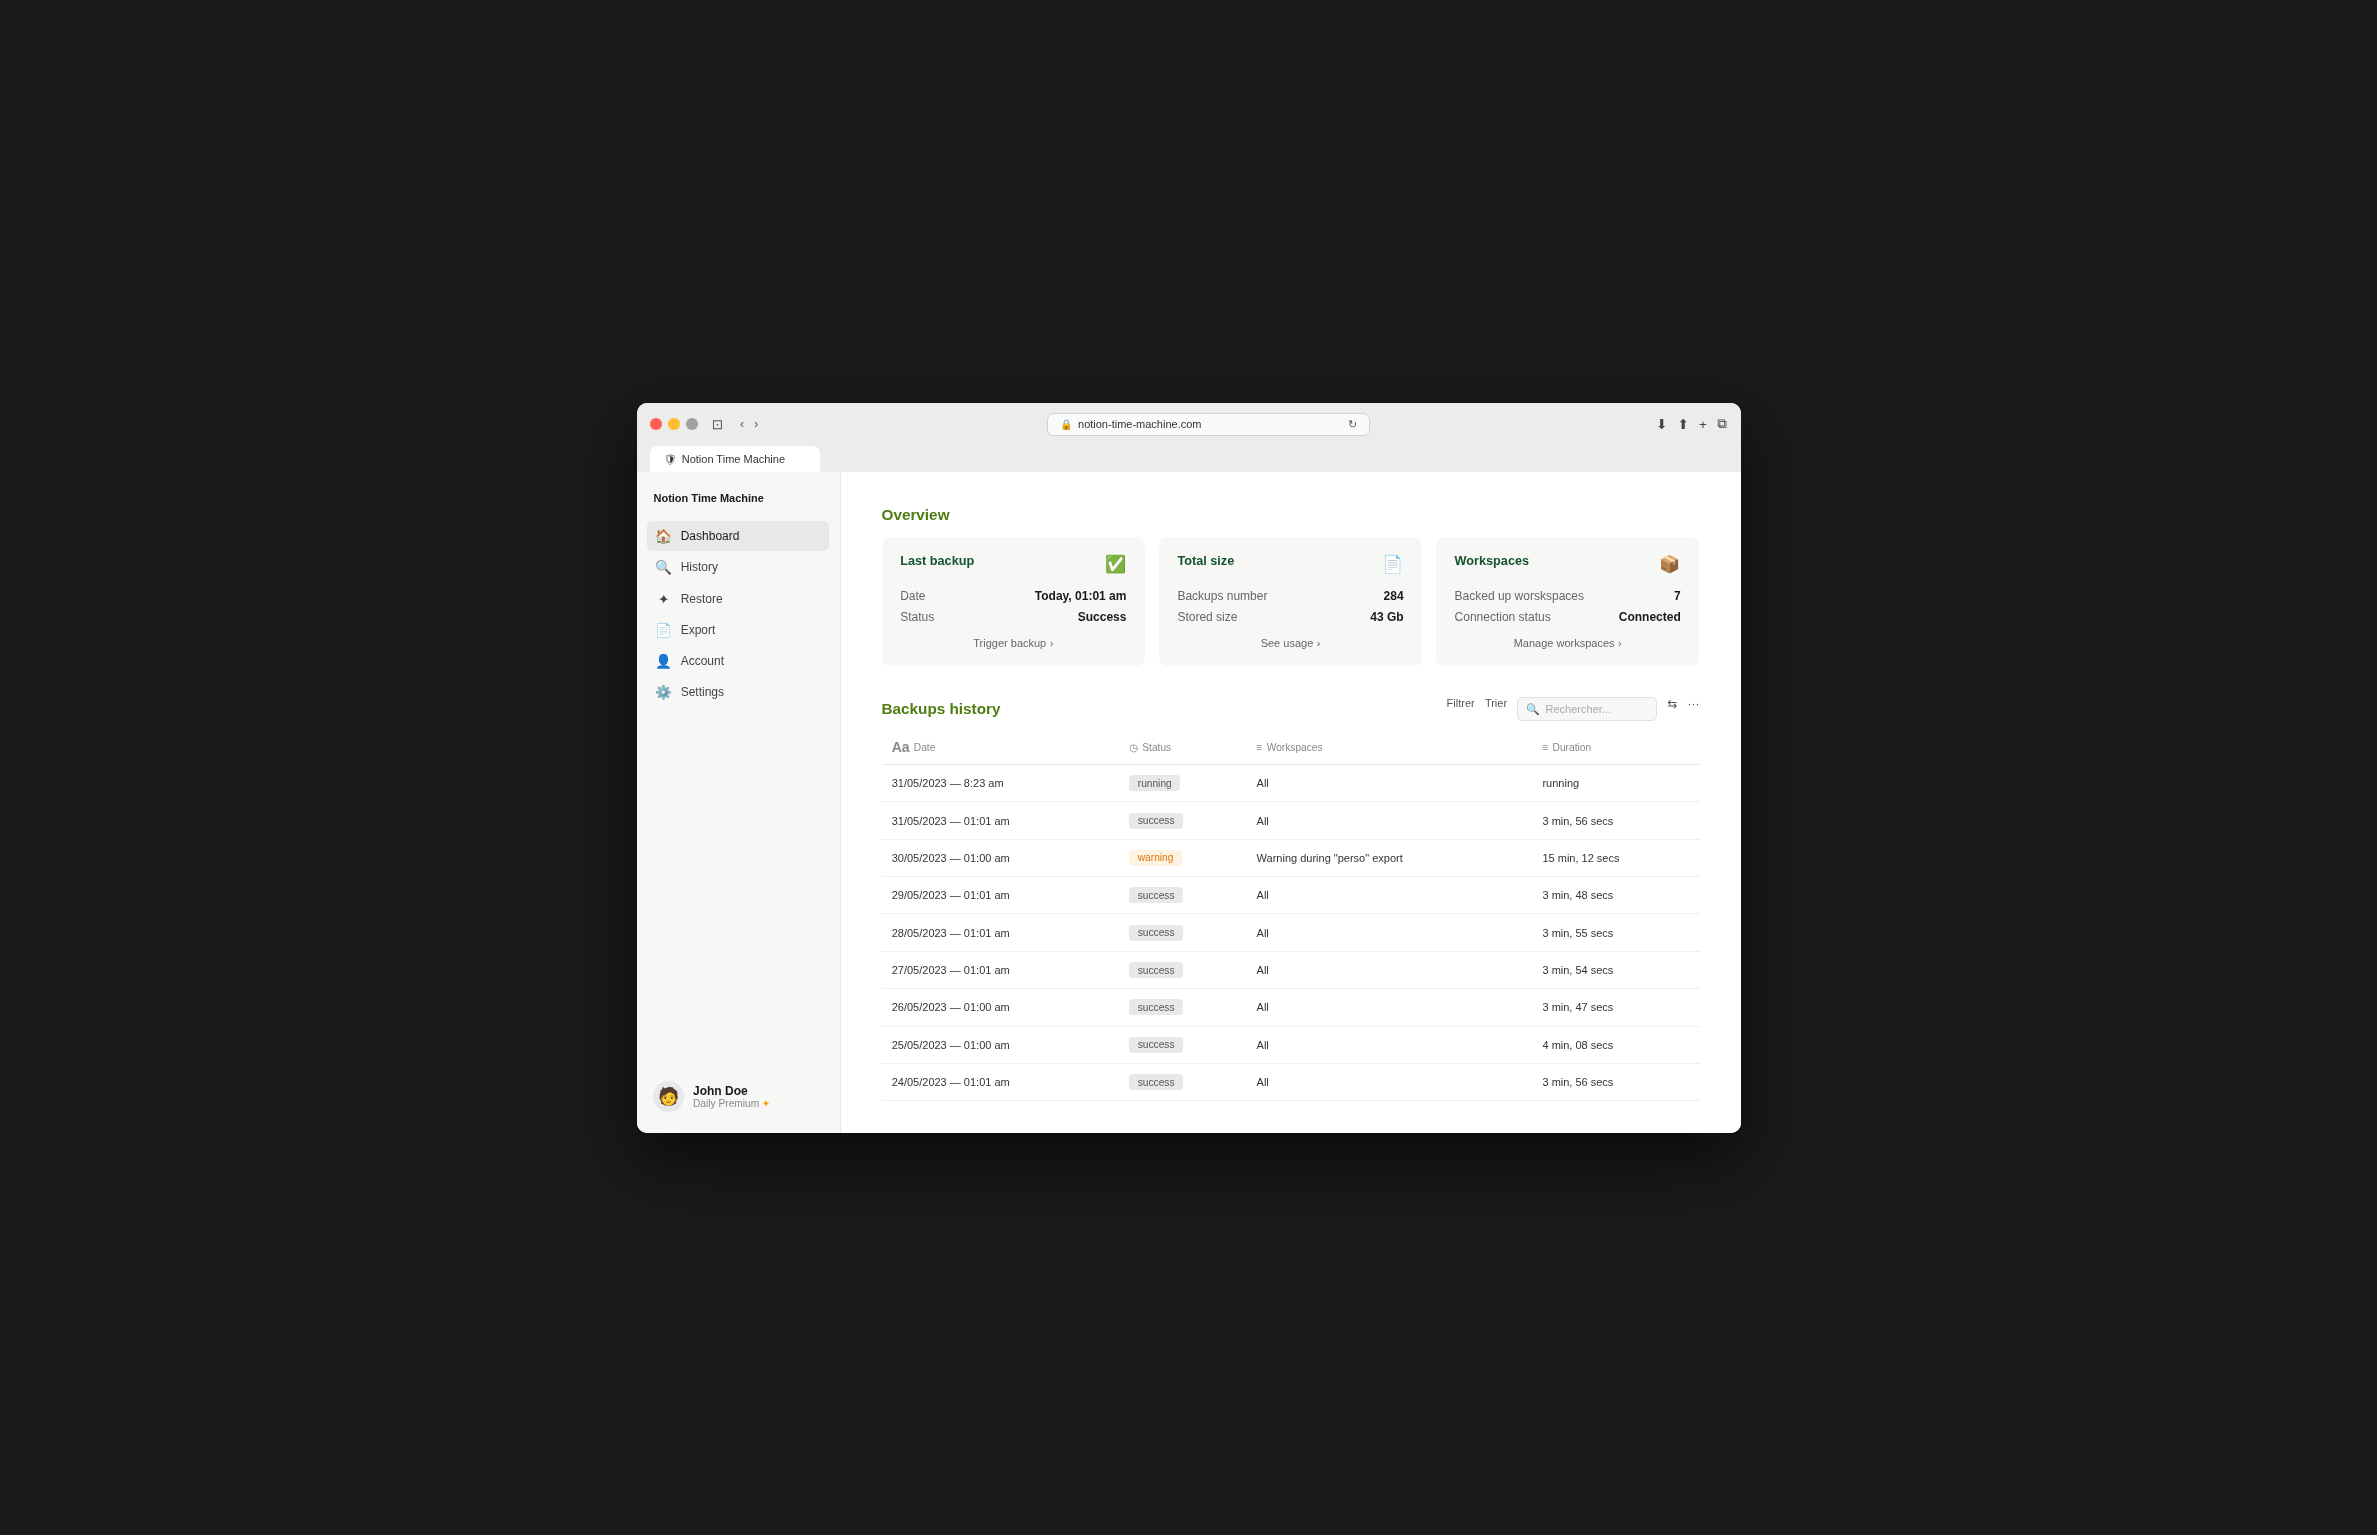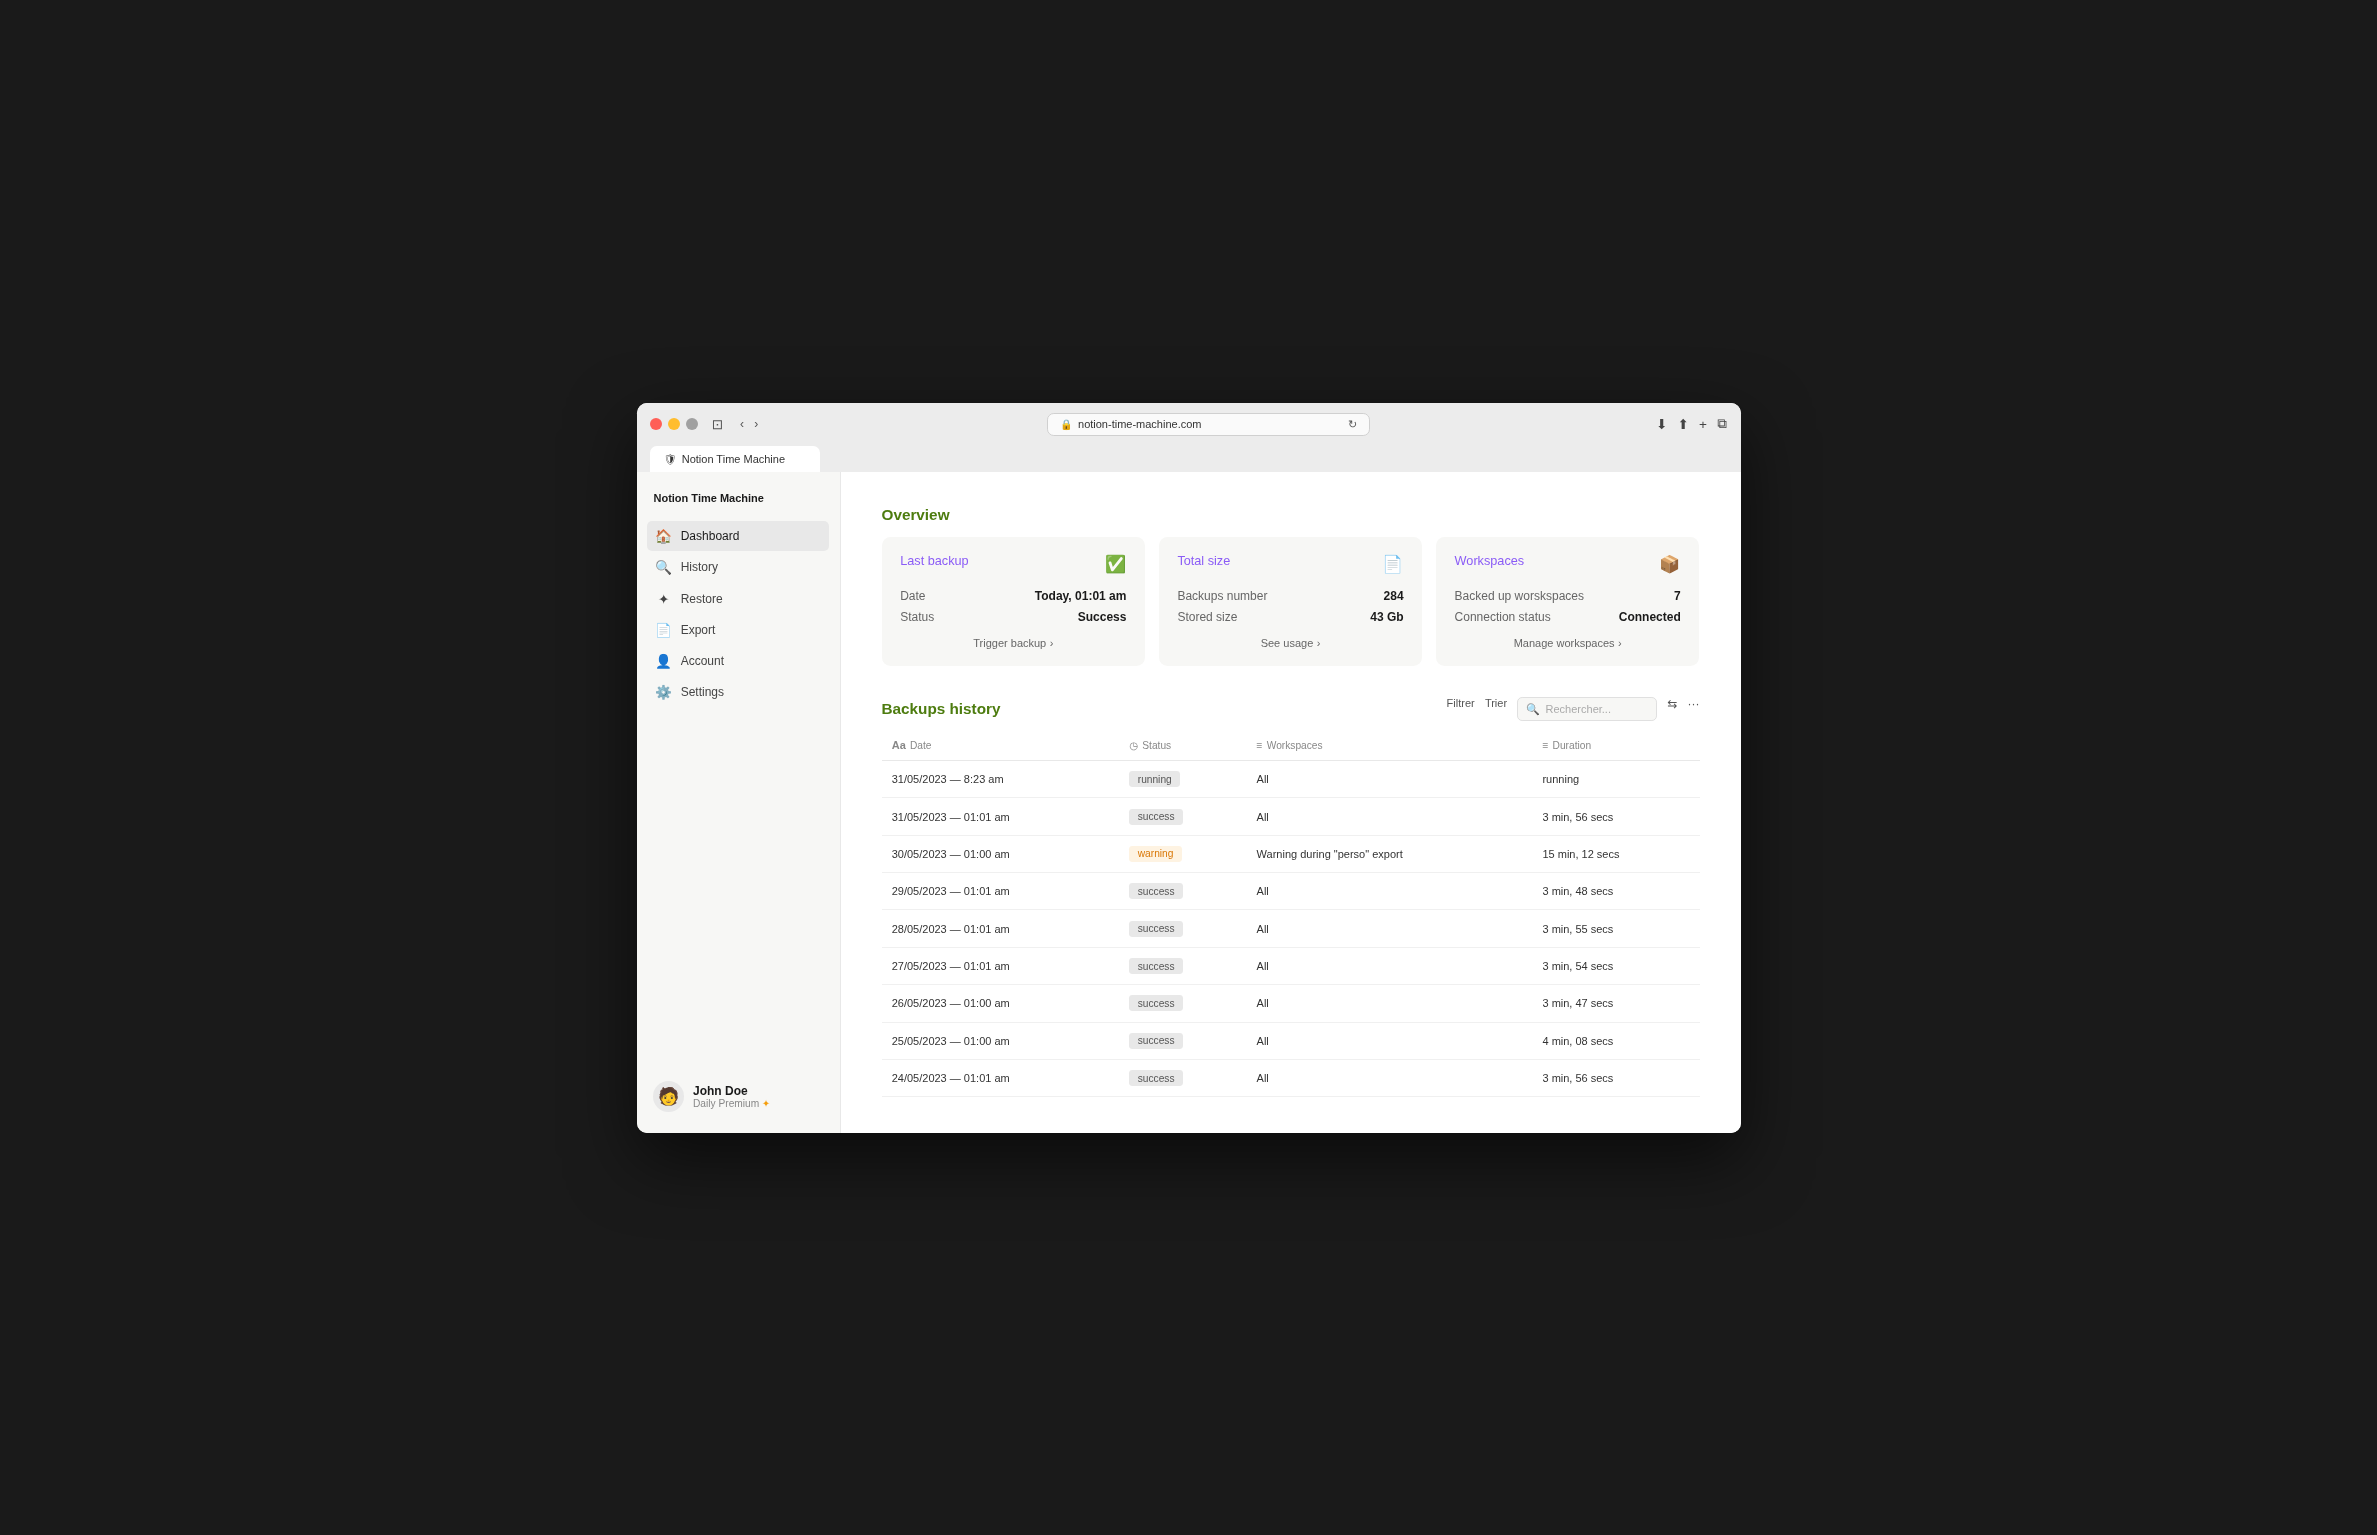--- a/index.html
+++ b/index.html
@@ -248,22 +248,22 @@
 
     .card-header {
       display: flex;
       justify-content: space-between;
       align-items: flex-start;
       margin-bottom: 13.6px;
     }
 
     .card-title {
       font-size: 12.7px;
-      font-weight: 400;
-      color: #8b5cf6;
+      font-weight: 700;
+      color: #14532d;
     }
 
     .card-icon {
       font-size: 17px;
     }
 
     .card-row {
       display: flex;
       justify-content: space-between;
       align-items: center;
@@ -545,21 +545,21 @@
           <button class="icon-btn">⇆</button>
           <button class="icon-btn">···</button>
         </div>
       </div>
 
       <table class="history-table">
         <thead>
           <tr>
             <th>
               <div class="th-inner">
-                <span style="font-size:11px;font-weight:600">Aa</span>
+                <span style="font-size:14px;font-weight:600">Aa</span>
                 <span>Date</span>
               </div>
             </th>
             <th>
               <div class="th-inner">
                 <span>◷</span>
                 <span>Status</span>
               </div>
             </th>
             <th>

